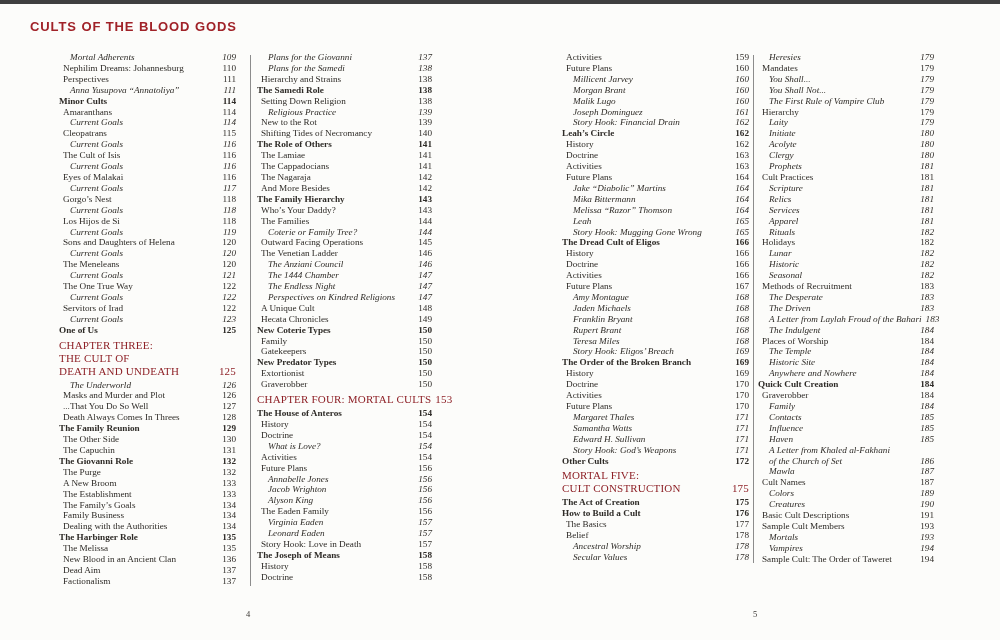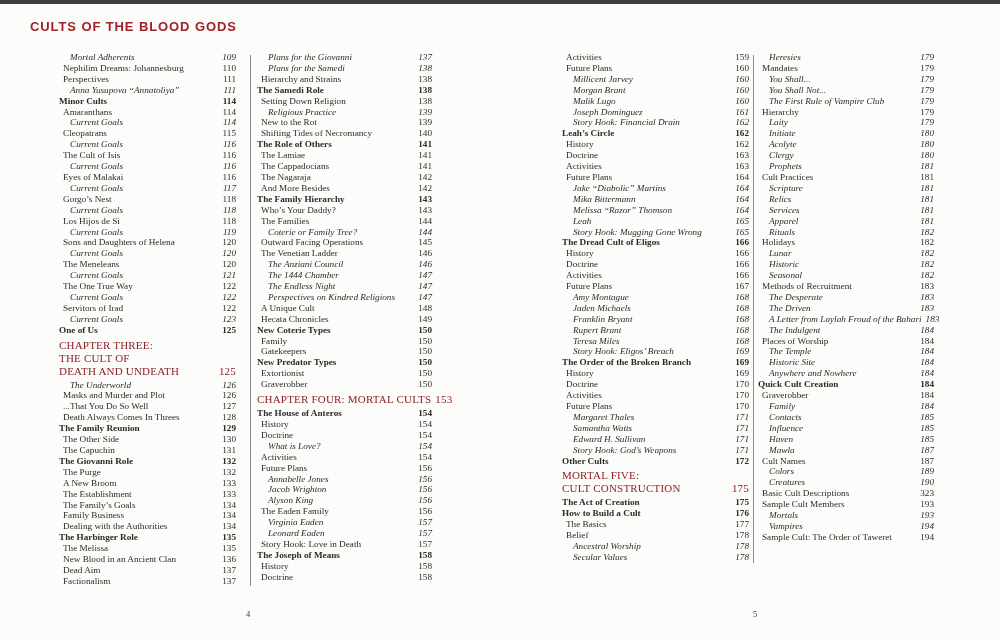--- a/index.html
+++ b/index.html
@@ -1107,20 +1107,29 @@
           <span class="t">Influence</span>
           <span class="p">185</span>
         </div>
       </div>
       <div class="entry sub">
         <div class="line">
           <span class="t">Haven</span>
           <span class="p">185</span>
         </div>
       </div>
+      <div class="entry sub cont">
+        <div class="line">
+          <span class="t">A Letter from Khaled al-Fakhani</span>
+        </div>
+        <div class="line">
+          <span class="t">of the Church of Set</span>
+          <span class="p">186</span>
+        </div>
+      </div>
       <div class="entry sub">
         <div class="line">
           <span class="t">Mawla</span>
           <span class="p">187</span>
         </div>
       </div>
       <div class="entry item">
         <div class="line">
           <span class="t">Cult Names</span>
           <span class="p">187</span>
@@ -1134,21 +1143,21 @@
       </div>
       <div class="entry sub">
         <div class="line">
           <span class="t">Creatures</span>
           <span class="p">190</span>
         </div>
       </div>
       <div class="entry item">
         <div class="line">
           <span class="t">Basic Cult Descriptions</span>
-          <span class="p">323</span>
+          <span class="p">191</span>
         </div>
       </div>
       <div class="entry item">
         <div class="line">
           <span class="t">Sample Cult Members</span>
           <span class="p">193</span>
         </div>
       </div>
       <div class="entry sub">
         <div class="line">

